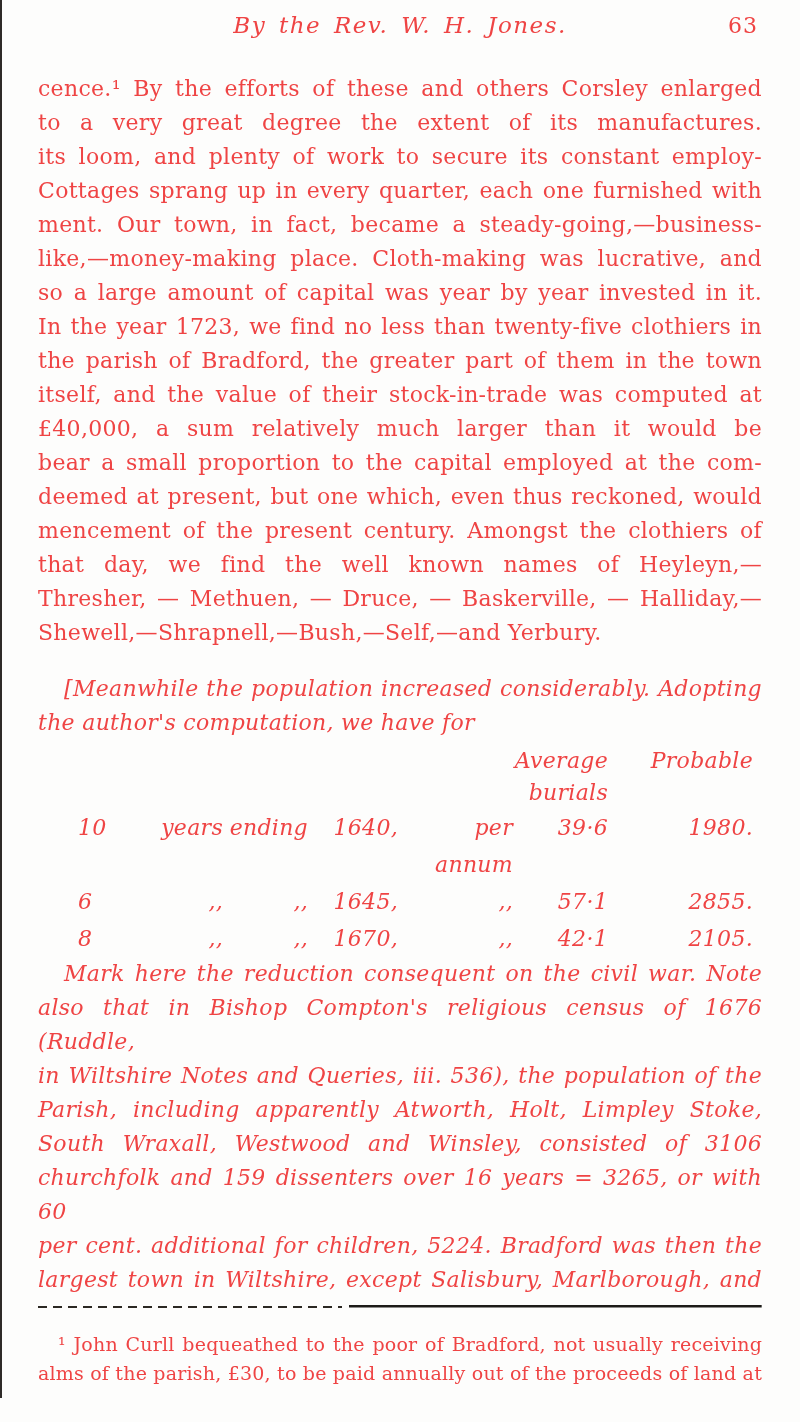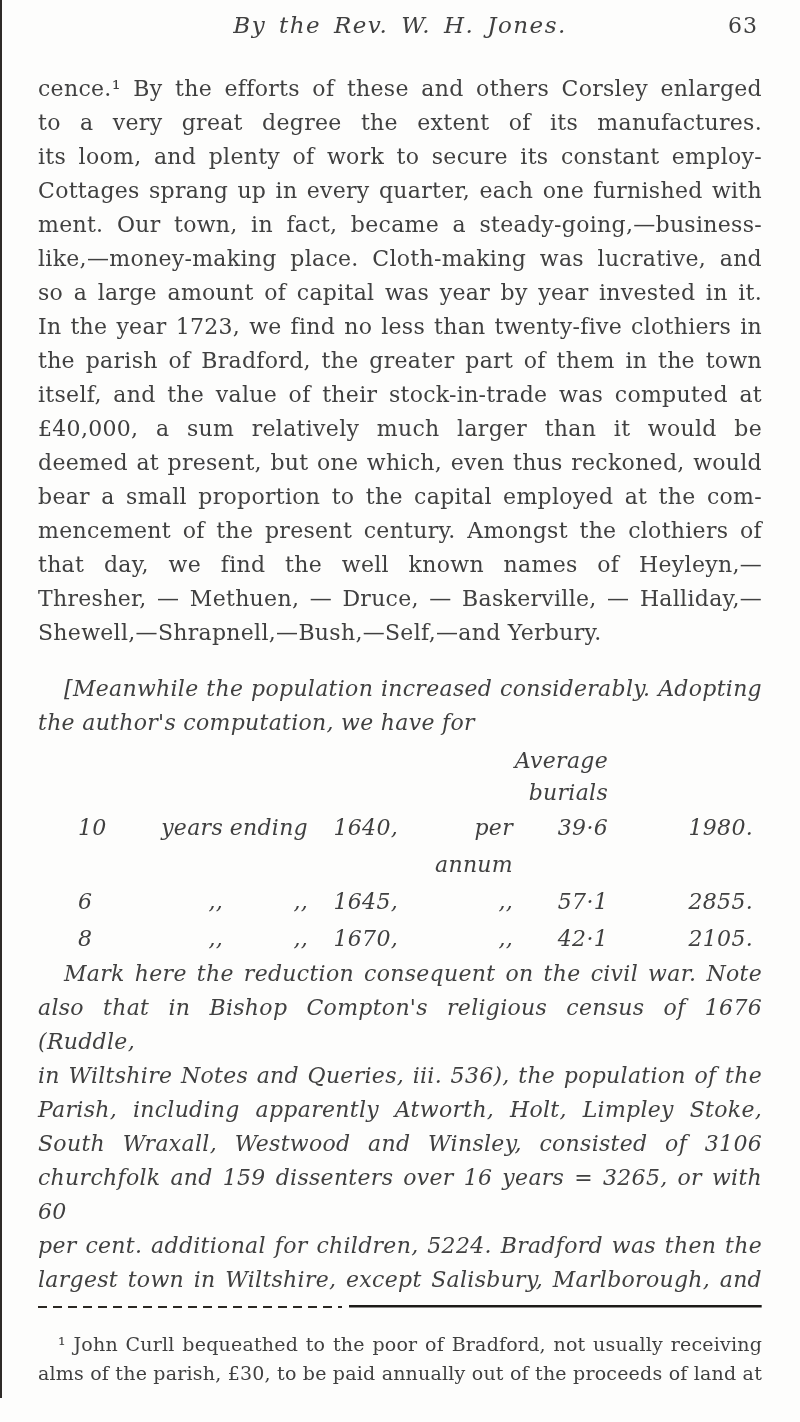--- a/index.html
+++ b/index.html
@@ -1,18 +1,18 @@
 <!DOCTYPE html>
 <html><head>
 <meta charset="utf-8">
 <style>
   html,body { margin:0; padding:0; background:#e8e8e8; }
   .page {
     position:relative; width:800px; height:1422px; margin:0 auto;
-    background:#fdfdfc; color:#404040; overflow:hidden;
+    background:#fdfdfc; color:#ef4444; overflow:hidden;
     font-family:"DejaVu Serif", serif;
   }
   .scan-edge {
     position:absolute; left:0; top:0; width:2px; height:1398px;
     background:#2e2b28;
   }
   .pg-header { position:absolute; top:12px; left:38px; width:724px; height:34px; }
   .running-title {
     text-align:center; font-style:italic; font-size:23px; letter-spacing:1.5px;
     word-spacing:4px;
@@ -68,41 +68,42 @@
       <div class="line">to a very great degree the extent of its manufactures.</div>
       <div class="line">its loom, and plenty of work to secure its constant employ-</div>
       <div class="line">Cottages sprang up in every quarter, each one furnished with</div>
       <div class="line">ment.  Our town, in fact, became a steady-going,—business-</div>
       <div class="line">like,—money-making place.  Cloth-making was lucrative, and</div>
       <div class="line">so a large amount of capital was year by year invested in it.</div>
       <div class="line">In the year 1723, we find no less than twenty-five clothiers in</div>
       <div class="line">the parish of Bradford, the greater part of them in the town</div>
       <div class="line">itself, and the value of their stock-in-trade was computed at</div>
       <div class="line">£40,000, a sum relatively much larger than it would be</div>
+      <div class="line">bear a small proportion to the capital employed at the com-</div>
       <div class="line">deemed at present, but one which, even thus reckoned, would</div>
-      <div class="line">bear a small proportion to the capital employed at the com-</div>
       <div class="line">mencement of the present century.  Amongst the clothiers of</div>
       <div class="line">that day, we find the well known names of Heyleyn,—</div>
       <div class="line">Thresher, — Methuen, — Druce, — Baskerville, — Halliday,—</div>
       <div class="line last">Shewell,—Shrapnell,—Bush,—Self,—and Yerbury.</div>
     </div>
 
     <div class="para italic editor-intro">
       <div class="line indent">[Meanwhile the population increased considerably.   Adopting</div>
       <div class="line last">the author's computation, we have for</div>
     </div>
 
     <div class="pop-table">
       <div class="t-grid t-head">
         <div class="cell spacer"></div>
         <div class="cell c">
           <div>Average</div>
           <div>burials</div>
         </div>
         <div class="cell c">
+          <div>Probable</div>
         </div>
       </div>
 
       <div class="t-grid t-row">
         <div class="cell num">10</div>
         <div class="cell c">years</div>
         <div class="cell c">ending</div>
         <div class="cell c">1640,</div>
         <div class="cell c">per annum</div>
         <div class="cell c">39·6</div>

